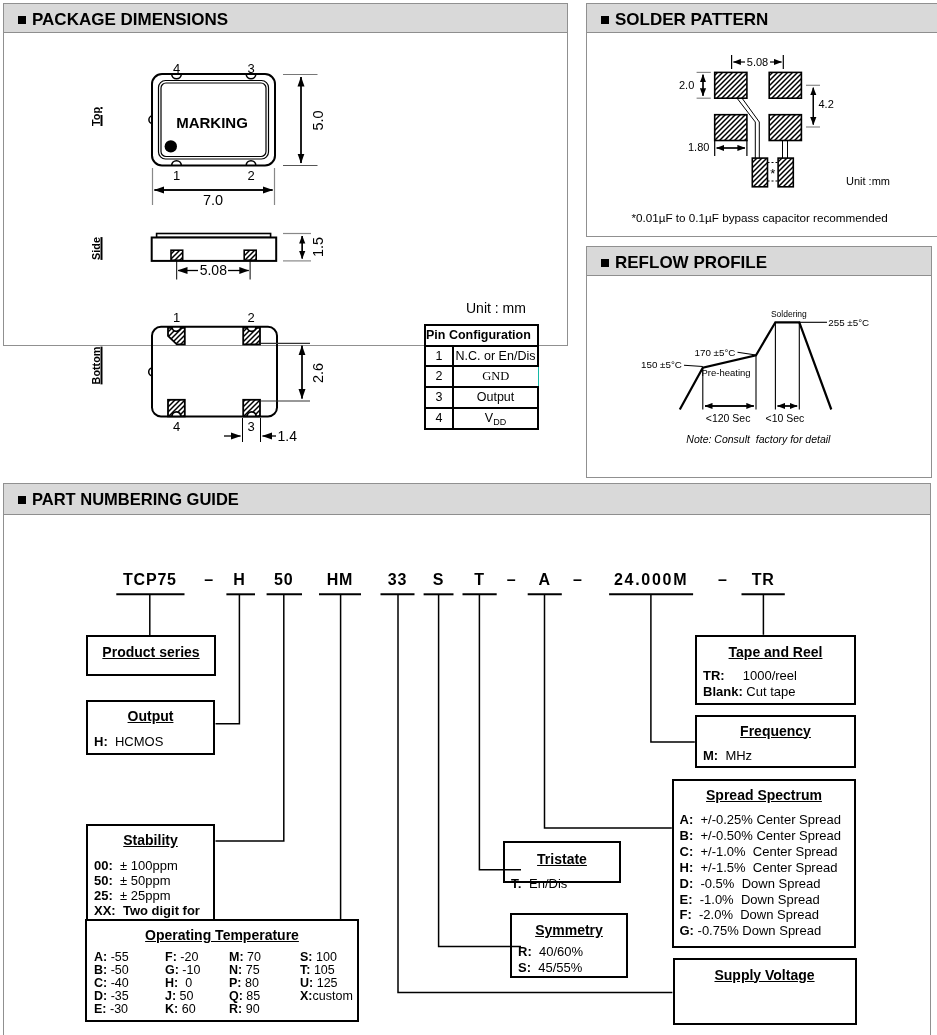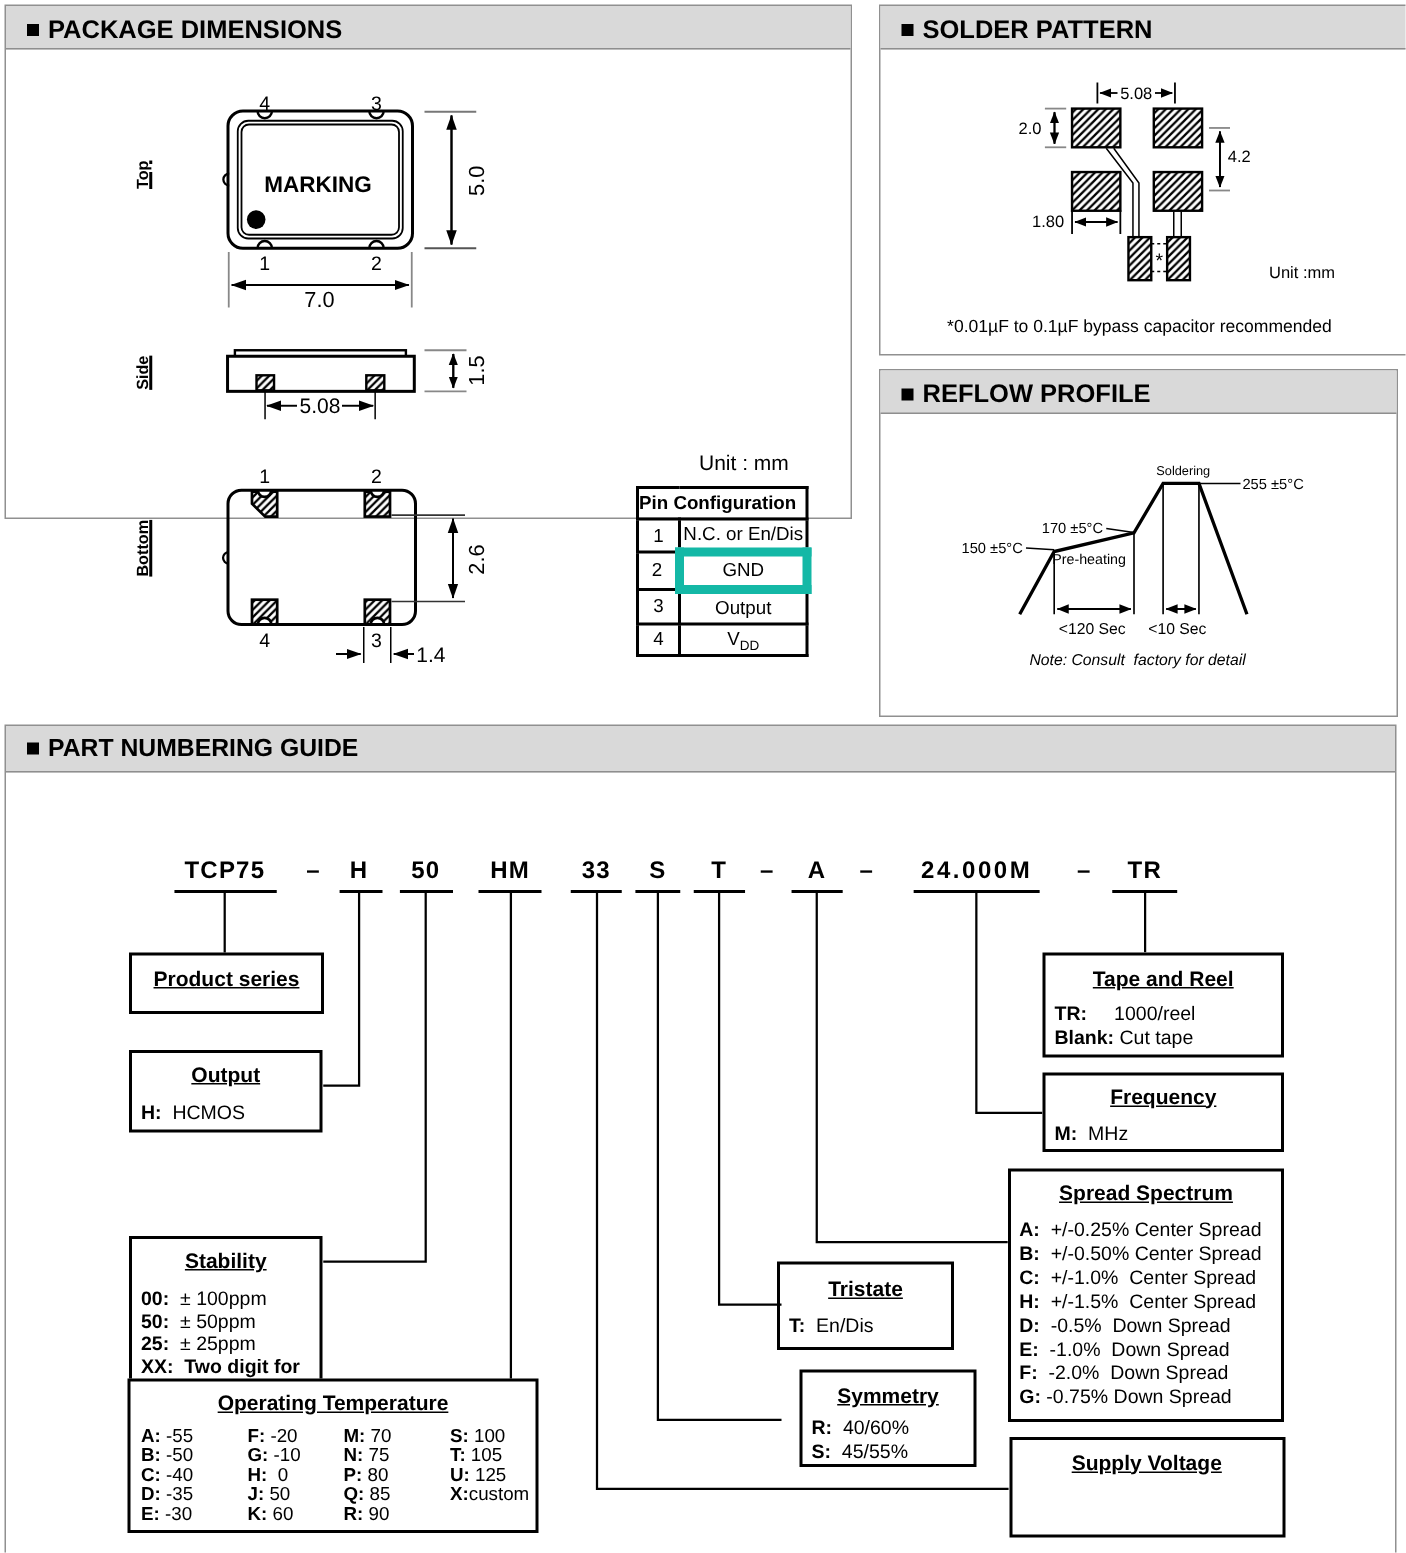--- a/index.html
+++ b/index.html
@@ -47,25 +47,25 @@
     <b>00:</b>&nbsp; ± 100ppm<br>
     <b>50:</b>&nbsp; ± 50ppm<br>
     <b>25:</b>&nbsp; ± 25ppm<br>
     <b>XX:</b>&nbsp; <b>Two digit for</b><br>
     <b>Stability</b>
   </div>
 </div>
 <div class="bx" style="left:85px;top:919px;width:274px;height:103px;">
   <div class="bt" style="margin-top:6px;">Operating Temperature</div>
 </div>
-<div class="bx" style="left:518px;top:841px;width:118px;height:59px;">
+<div class="bx" style="left:503px;top:841px;width:118px;height:42px;">
   <div class="bt" style="margin-top:8px;">Tristate</div>
   <div class="rw" style="margin:9px 0 0 6px;"><b>T:</b>&nbsp; En/Dis</div>
 </div>
-<div class="bx" style="left:533px;top:913px;width:118px;height:65px;">
+<div class="bx" style="left:510px;top:913px;width:118px;height:65px;">
   <div class="bt" style="margin-top:7px;">Symmetry</div>
   <div class="rw" style="margin:6px 0 0 6px;line-height:16px;"><b>R:</b>&nbsp; 40/60%<br><b>S:</b>&nbsp; 45/55%</div>
 </div>
 <div class="bx" style="left:695px;top:635px;width:161px;height:70px;">
   <div class="bt" style="margin-top:7px;">Tape and Reel</div>
   <div class="rw" style="margin:8px 0 0 6px;line-height:16px;"><b>TR:</b>&nbsp;&nbsp;&nbsp;&nbsp; 1000/reel<br><b>Blank:</b>&nbsp;Cut tape</div>
 </div>
 <div class="bx" style="left:695px;top:714.5px;width:161px;height:53px;">
   <div class="bt" style="margin-top:6px;">Frequency</div>
   <div class="rw" style="margin:9px 0 0 6px;"><b>M:</b>&nbsp; MHz</div>
@@ -101,21 +101,21 @@
     <tbody>
         <tr>
           <td colspan="2" style="border:2px solid #000;font-weight:bold;">Pin Configuration</td>
         </tr>
     <tr>
           <td style="border:2px solid #000;text-align:center;">1</td>
           <td style="border:2px solid #000;text-align:center;">N.C. or En/Dis</td>
         </tr>
     <tr>
           <td style="border:2px solid #000;text-align:center;height:16px;">2</td>
-          <td style="border:6px solid #14b8a6;text-align:center;">GND</td>
+          <td style="border:1px solid #14b8a6;text-align:center;font-family:Liberation Serif, serif;">GND</td>
         </tr>
     <tr>
           <td style="border:2px solid #000;text-align:center;height:16px;">3</td>
           <td style="border:2px solid #000;text-align:center;">Output</td>
         </tr>
     <tr>
           <td style="border:2px solid #000;text-align:center;height:16px;">4</td>
           <td style="border:2px solid #000;text-align:center;">V<span style="font-size:9px;line-height:0;vertical-align:-3px;">DD</span></td>
         </tr>
   </tbody>

